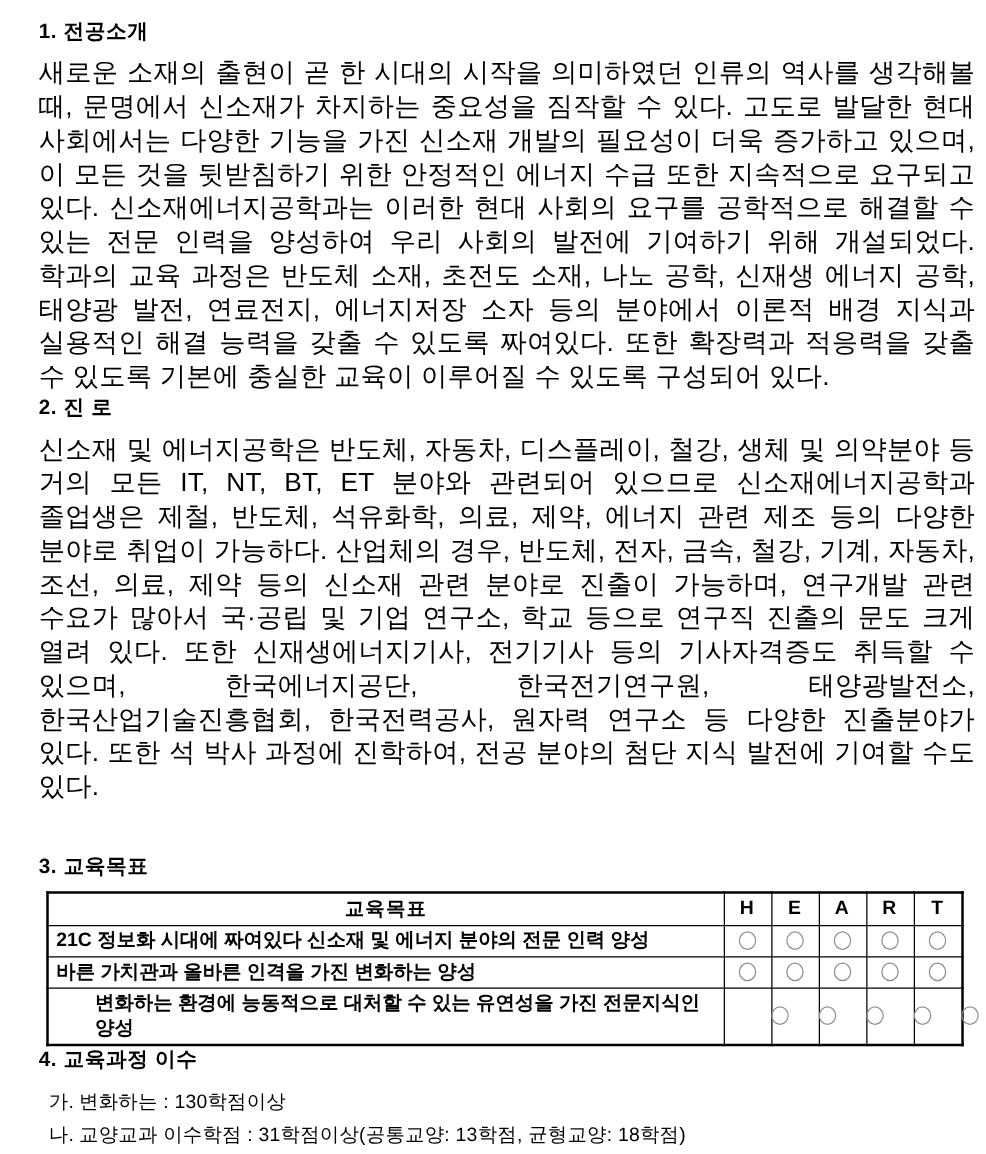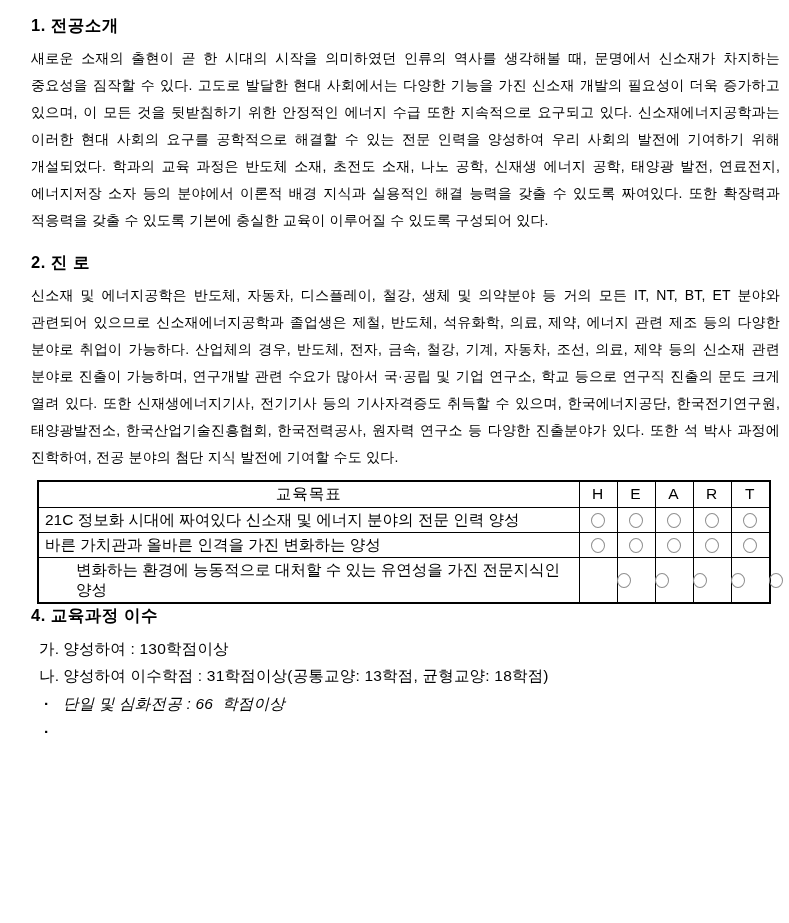--- a/index.html
+++ b/index.html
@@ -17,43 +17,43 @@
     padding: 14px 9px 0 31px;
   }
   .sec-heading {
     font-size: 16.5px;
     font-weight: bold;
     letter-spacing: 0.5px;
     line-height: 22px;
   }
   .para {
     margin-top: 9px;
-    font-size: 14px;
+    font-size: 21px;
     line-height: 27px;
     text-align: justify;
     word-break: keep-all;
     letter-spacing: 0.2px;
   }
-  .h2 { margin-top: 17px; }
+  .h2 { }
   .h3 { margin-top: 39px; }
   .h4 { }
 
   table.goals {
     margin-top: 9px;
     margin-left: 6px;
     width: 732px;
     table-layout: fixed;
     border-collapse: collapse;
     border: 2px solid #000;
   }
   table.goals th, table.goals td {
     border: 1px solid #000;
     font-size: 15.5px;
     vertical-align: middle;
-    font-weight: normal;
+    font-weight: bold;
   }
   tr.hdr th { height: 26px; text-align: center; letter-spacing: 1px; }
   td.goal-cell { padding: 2px 6px; line-height: 20px; word-break: keep-all; text-align: left; }
   tr.r1 td, tr.r2 td { height: 23px; }
   tr.r3 td { height: 42px; padding-left: 37px; }
   td.mark-cell { text-align: center; }
   .circle {
     display: inline-block;
     width: 14px;
     height: 15px;
@@ -89,20 +89,21 @@
 <body>
 
 <div class="page">
 
   <div class="sec-heading">1. 전공소개</div>
   <div class="para">새로운 소재의 출현이 곧 한 시대의 시작을 의미하였던 인류의 역사를 생각해볼 때, 문명에서 신소재가 차지하는 중요성을 짐작할 수 있다. 고도로 발달한 현대 사회에서는 다양한 기능을 가진 신소재 개발의 필요성이 더욱 증가하고 있으며, 이 모든 것을 뒷받침하기 위한 안정적인 에너지 수급 또한 지속적으로 요구되고 있다. 신소재에너지공학과는 이러한 현대 사회의 요구를 공학적으로 해결할 수 있는 전문 인력을 양성하여 우리 사회의 발전에 기여하기 위해 개설되었다. 학과의 교육 과정은 반도체 소재, 초전도 소재, 나노 공학, 신재생 에너지 공학, 태양광 발전, 연료전지, 에너지저장 소자 등의 분야에서 이론적 배경 지식과 실용적인 해결 능력을 갖출 수 있도록 짜여있다. 또한 확장력과 적응력을 갖출 수 있도록 기본에 충실한 교육이 이루어질 수 있도록 구성되어 있다.</div>
 
   <div class="sec-heading h2">2. 진 로</div>
   <div class="para">신소재 및 에너지공학은 반도체, 자동차, 디스플레이, 철강, 생체 및 의약분야 등 거의 모든 IT, NT, BT, ET 분야와 관련되어 있으므로 신소재에너지공학과 졸업생은 제철, 반도체, 석유화학, 의료, 제약, 에너지 관련 제조 등의 다양한 분야로 취업이 가능하다. 산업체의 경우, 반도체, 전자, 금속, 철강, 기계, 자동차, 조선, 의료, 제약 등의 신소재 관련 분야로 진출이 가능하며, 연구개발 관련 수요가 많아서 국·공립 및 기업 연구소, 학교 등으로 연구직 진출의 문도 크게 열려 있다. 또한 신재생에너지기사, 전기기사 등의 기사자격증도 취득할 수 있으며, 한국에너지공단, 한국전기연구원, 태양광발전소, 한국산업기술진흥협회, 한국전력공사, 원자력 연구소 등 다양한 진출분야가 있다. 또한 석 박사 과정에 진학하여, 전공 분야의 첨단 지식 발전에 기여할 수도 있다.</div>
 
+  <div class="sec-heading h3">3. 교육목표</div>
 
   <table class="goals">
     <colgroup>
       <col style="width:541px">
         <col style="width:38px">
         <col style="width:38px">
       <col style="width:38px">
         <col style="width:38px">
         <col style="width:39px">
     </colgroup>
@@ -138,22 +139,22 @@
       <td class="mark-cell"><span class="circle"></span></td>
       <td class="mark-cell"><span class="circle"></span></td>
       <td class="mark-cell"><span class="circle"></span></td>
     </tr>
   </tbody>
     </table>
 
   <div class="sec-heading h4">4. 교육과정 이수</div>
 
   <div class="items">
-    <div class="item"><span class="item-no">가.</span><span>양성하여 : 130학점이상</span></div>
-    <div class="item"><span class="item-no">나.</span><span>양성하여 이수학점 : 31학점이상(공통교양: 13학점, 균형교양: 18학점)</span></div>
+    <div class="item"><span class="item-no">가.</span><span>변화하는 : 130학점이상</span></div>
+    <div class="item"><span class="item-no">나.</span><span>교양교과 이수학점 : 31학점이상(공통교양: 13학점, 균형교양: 18학점)</span></div>
   </div>
 
   <div class="sub-items">
     <div class="sub-item"><span class="bullet">·</span><span class="sub-text">단일 및 심화전공 : 66  학점이상</span></div>
     <div class="sub-item"><span class="bullet">·</span></div>
 
   </div>
 
 </div>
 

